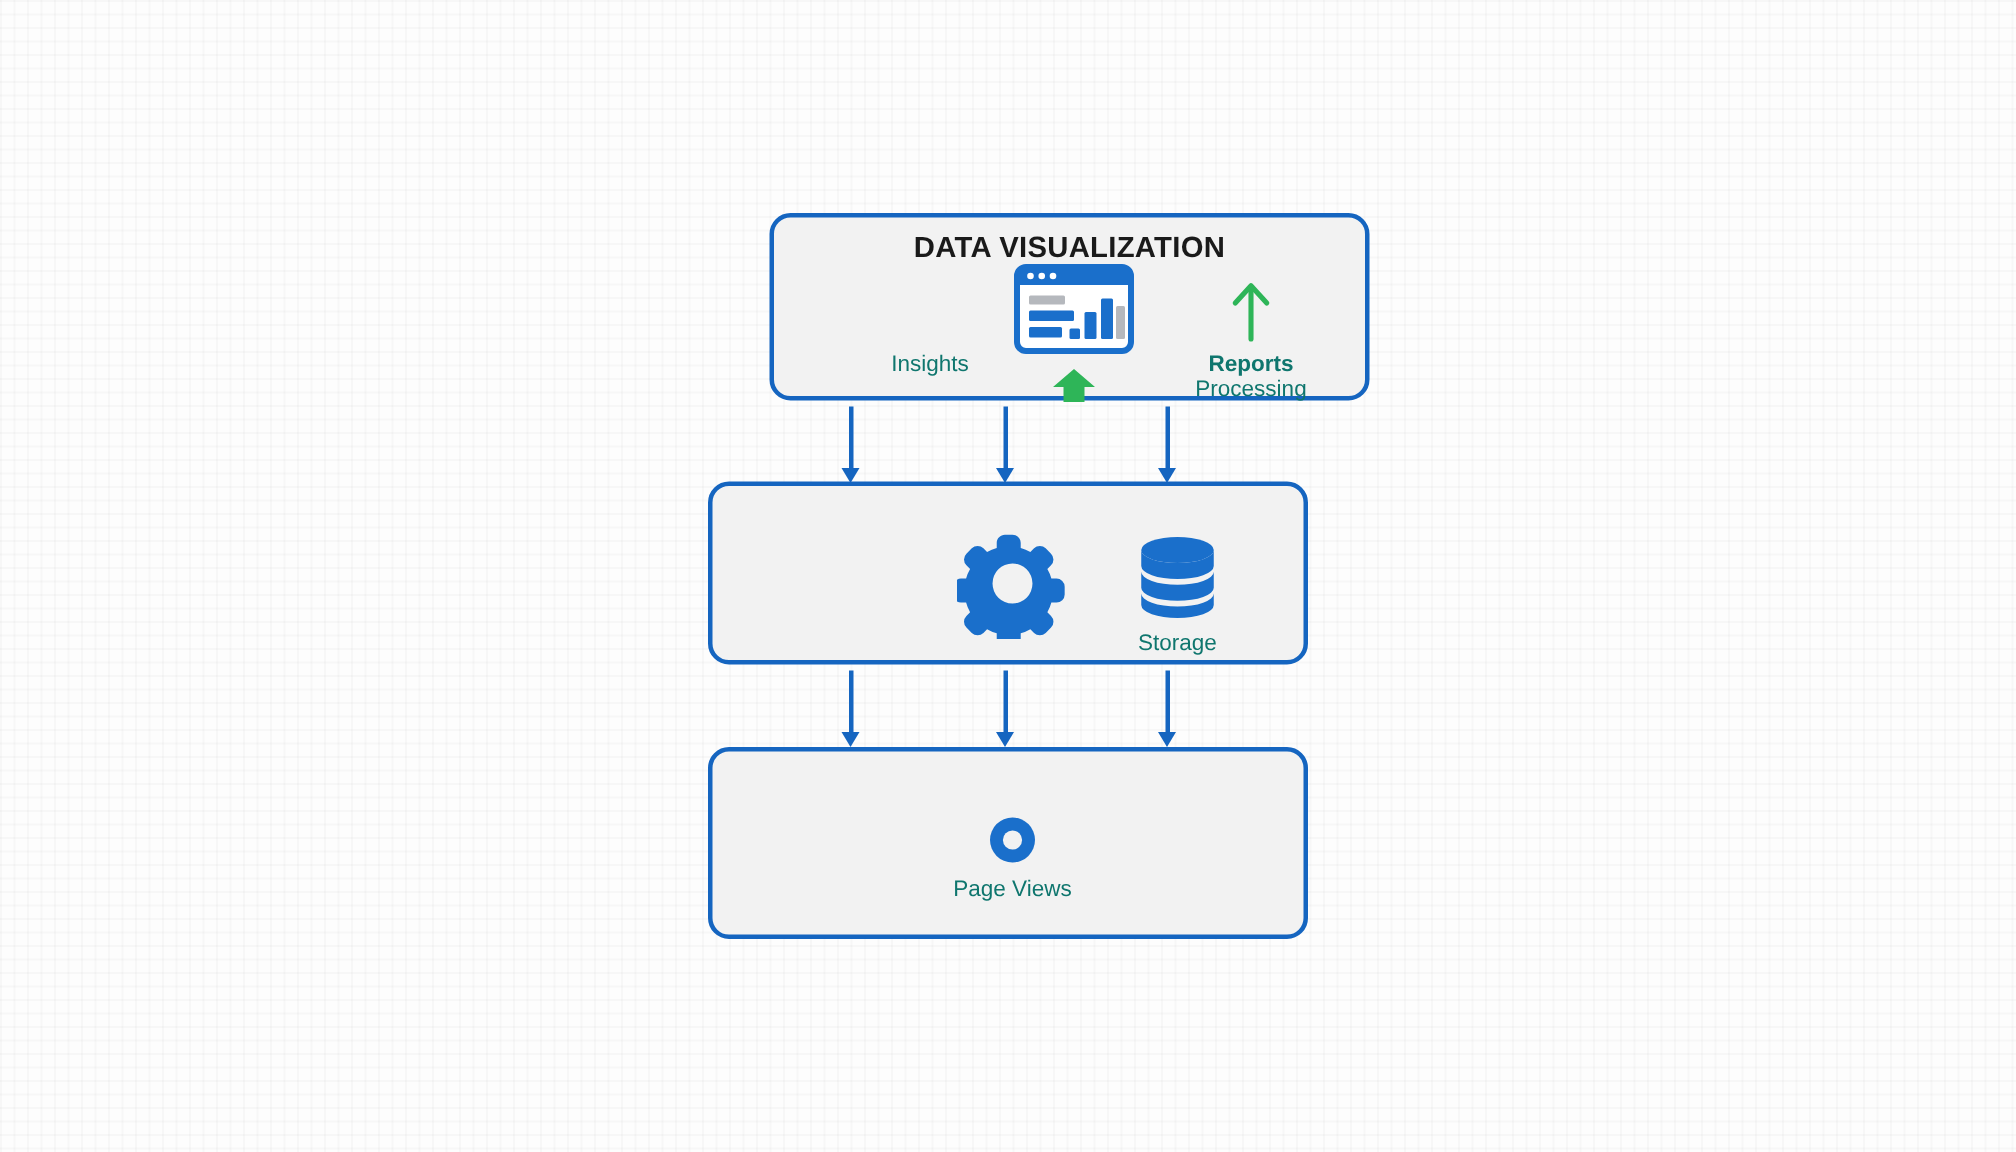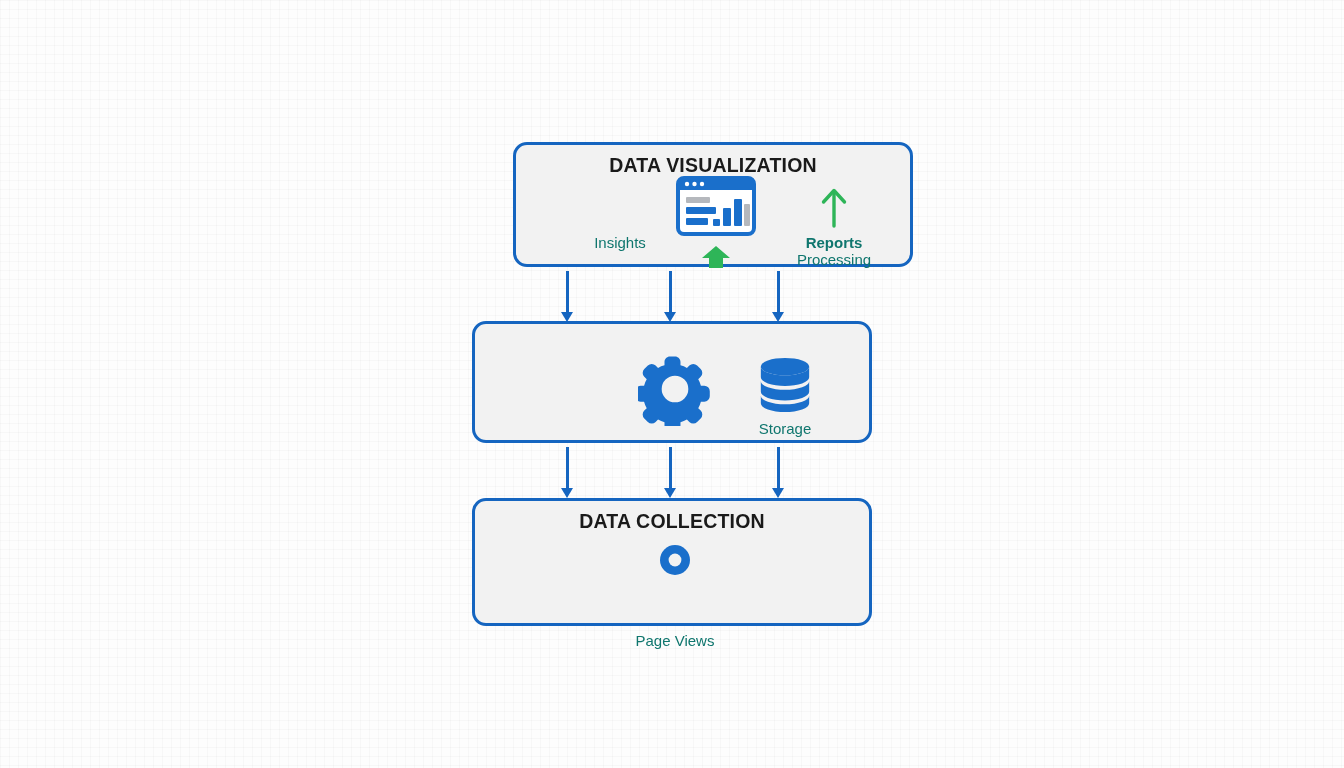--- a/index.html
+++ b/index.html
@@ -173,24 +173,23 @@
       </span>
       <span class="node-label" style="margin-top:6px;">Storage</span>
     </div>
   </div>
 
   <div class="connector conn-row2 c-a"></div>
   <div class="connector conn-row2 c-b"></div>
   <div class="connector conn-row2 c-c"></div>
 
   <div class="box" id="box-collection">
-    <div class="box-title">DATA COLLECTION</div>
 
 
-    <div class="node" style="left: 145px; top: 42px; width: 110px; gap: 48px;">
+    <div class="node" style="left: 145px; top: 42px; width: 110px;">
       <span>
         <svg width="34" height="34" viewBox="0 0 34 34">
           <circle cx="17" cy="17" r="15" fill="#1A6FCB"></circle>
           <circle cx="17" cy="17" r="6.4" fill="#f2f2f2"></circle>
         </svg>
       </span>
       <span class="node-label" style="margin-top:7px;">Page Views</span>
     </div>
 
   </div>

